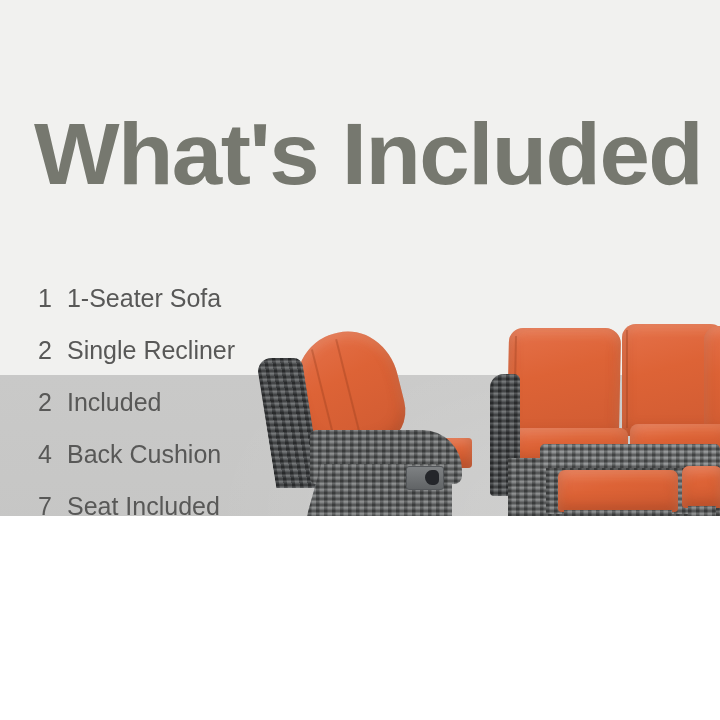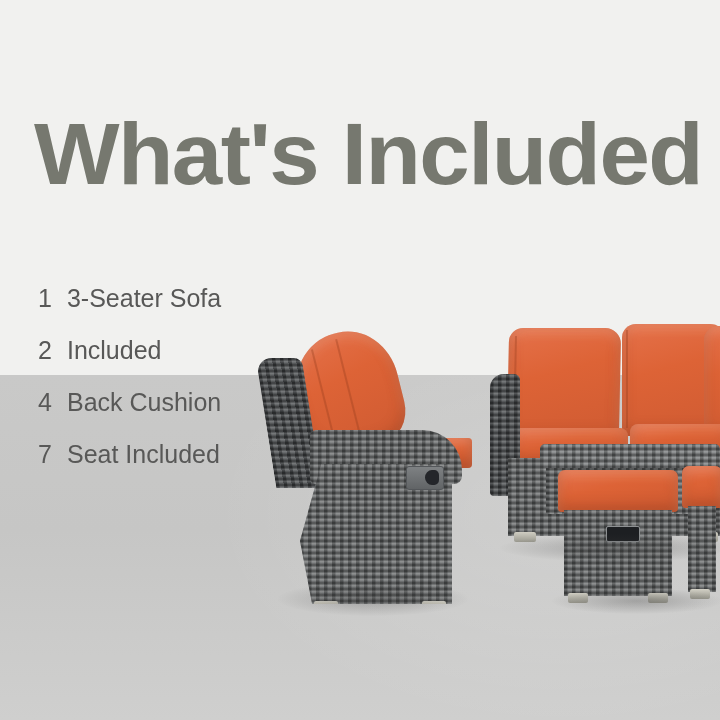--- a/index.html
+++ b/index.html
@@ -3,21 +3,21 @@
 <meta charset="utf-8">
 <style>
   html, body {
     margin: 0;
     padding: 0;
     background: #ffffff;
   }
   #infographic {
     position: relative;
     width: 720px;
-    height: 720px;
+    height: 516px;
     overflow: hidden;
     font-family: "Liberation Sans", sans-serif;
     background: #f1f1ef;
   }
 
   
   .bg-top {
     position: absolute;
     left: 0; top: 0;
     width: 720px; height: 375px;
@@ -233,21 +233,25 @@
 <div id="infographic">
 
   <div class="bg-top"></div>
   <div class="bg-bottom"></div>
 
   <div class="headline">What's Included</div>
 
   <ul class="included-list">
     <li>
       <span class="qty">1</span>
-      <span class="label">3-Seater Sofa</span>
+      <span class="label">1-Seater Sofa</span>
+    </li>
+    <li>
+      <span class="qty">2</span>
+      <span class="label">Single Recliner</span>
     </li>
     <li>
       <span class="qty">2</span>
       <span class="label">Included</span>
     </li>
     <li>
       <span class="qty">4</span>
       <span class="label">Back Cushion</span>
     </li>
     <li>

